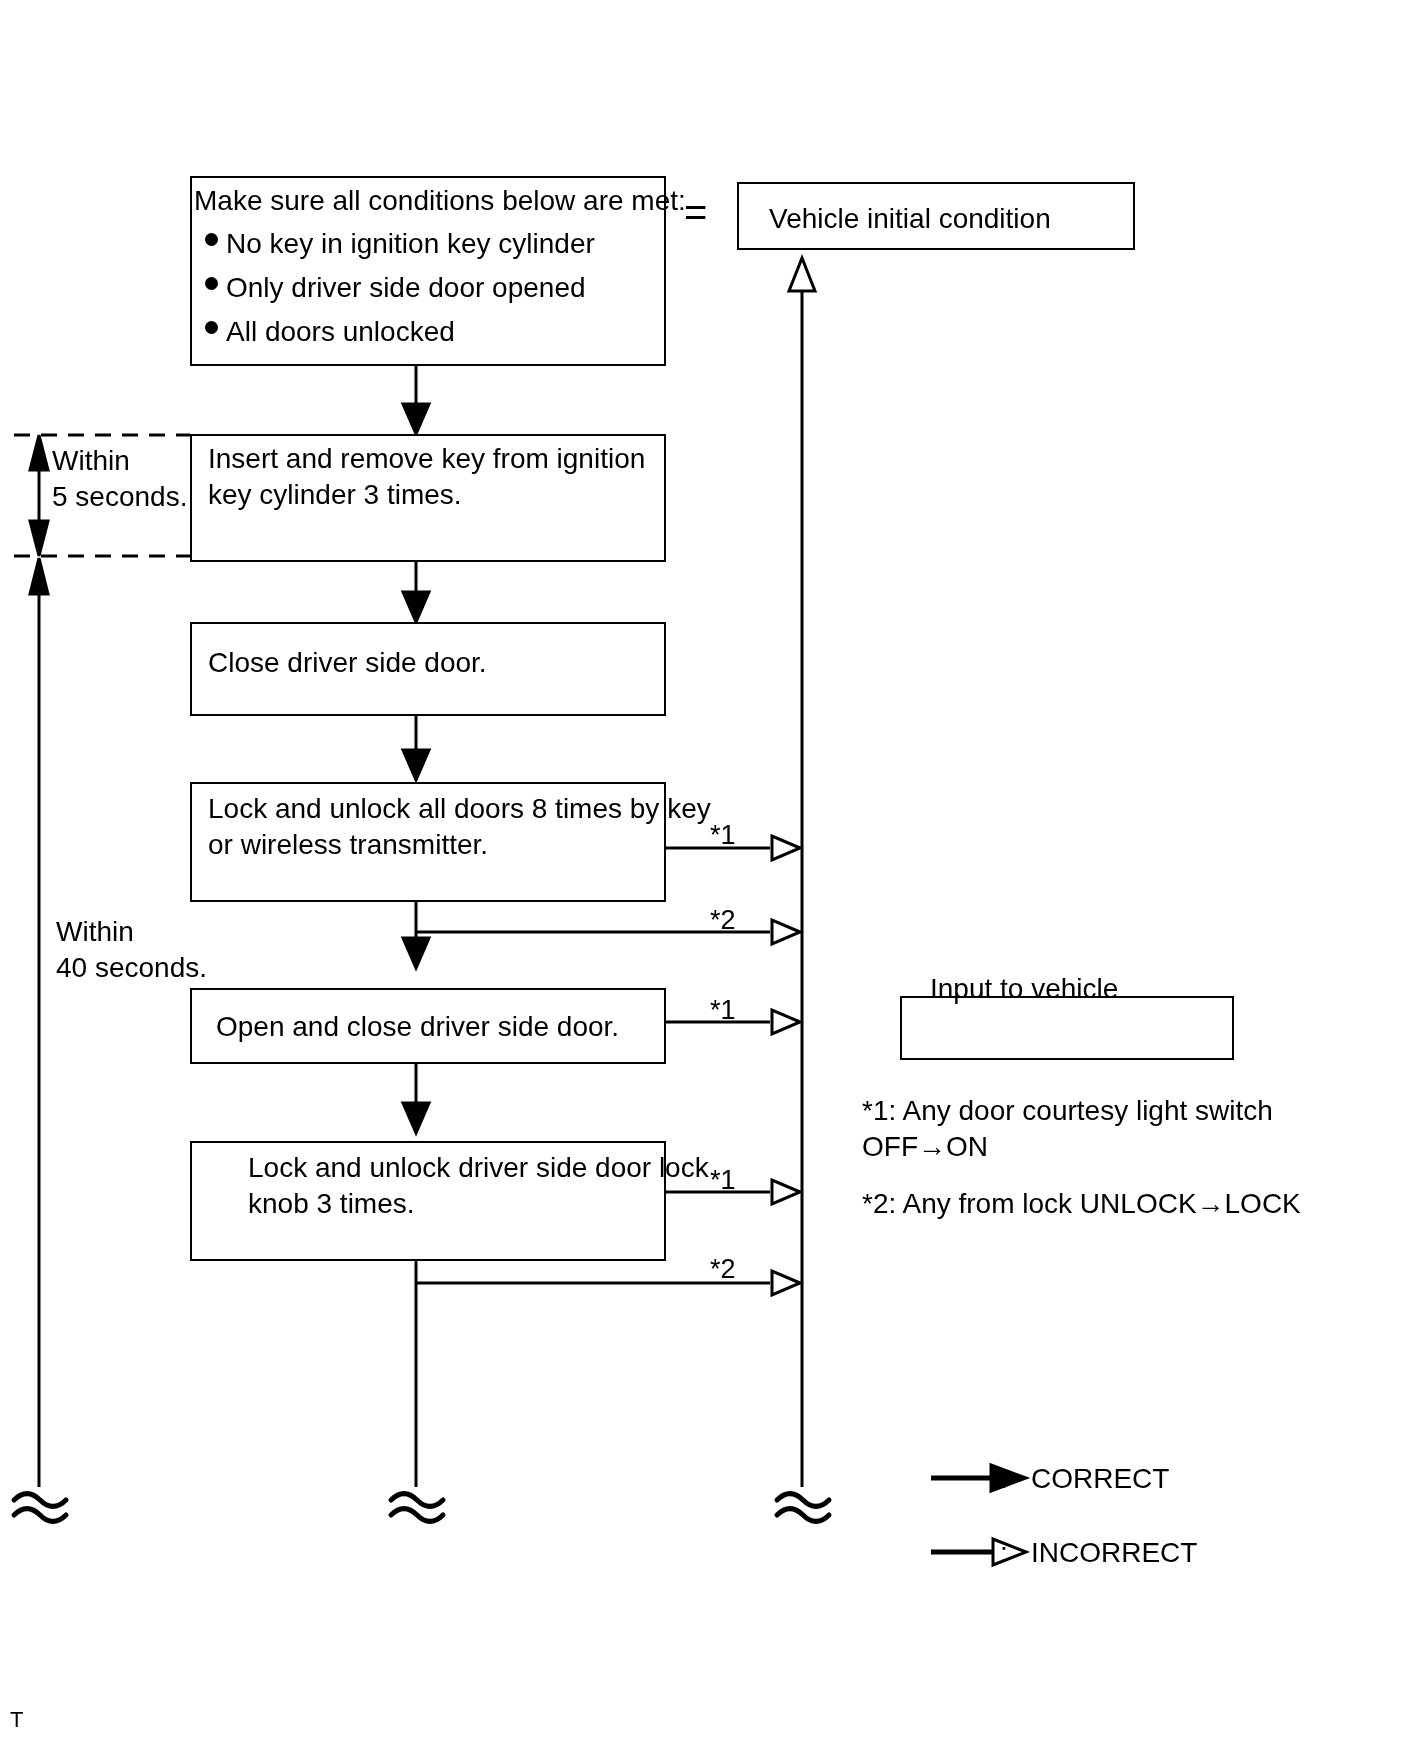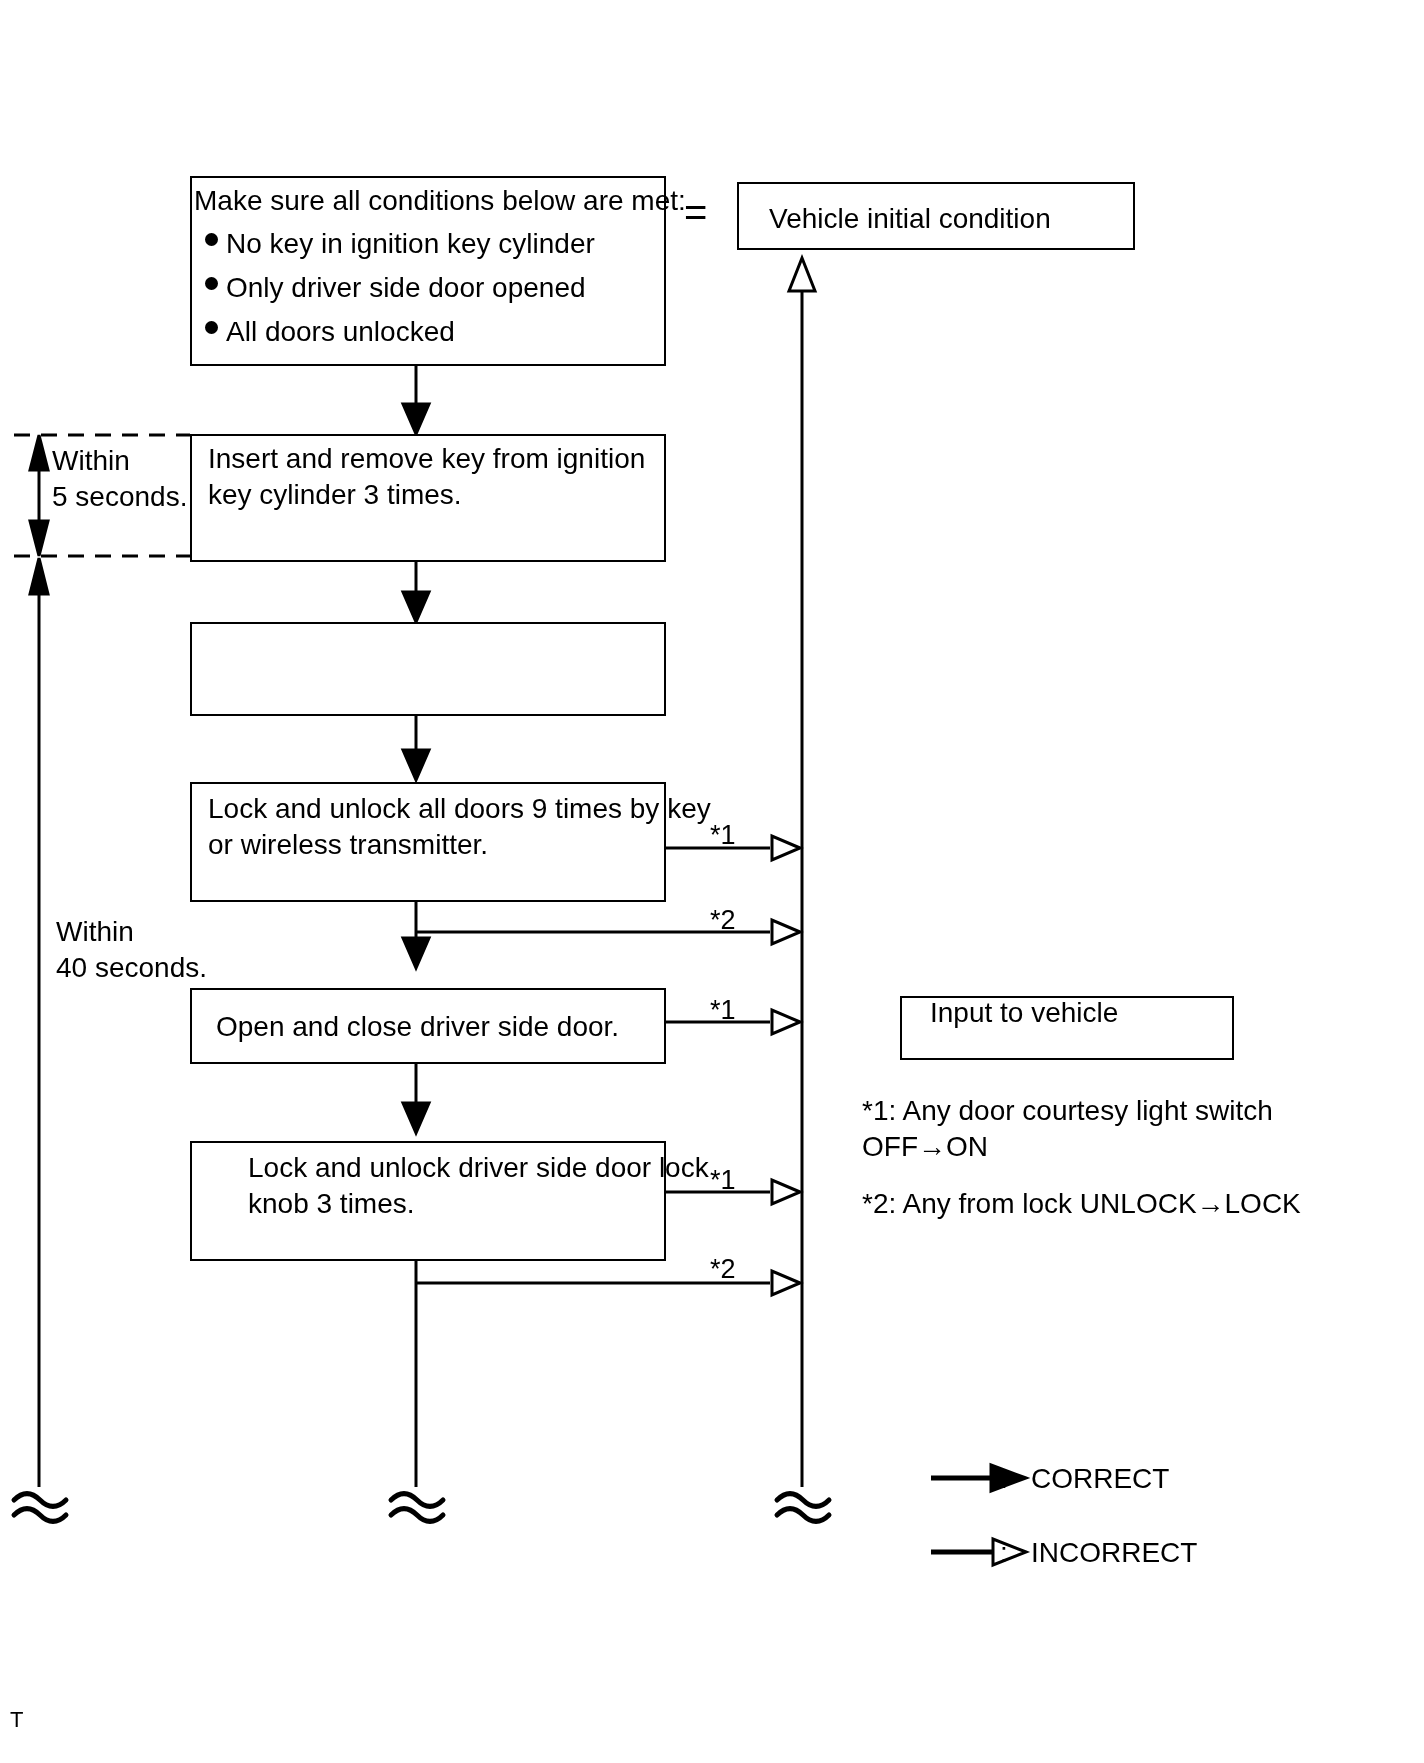--- a/index.html
+++ b/index.html
@@ -103,34 +103,35 @@
   <div class="txt" style="left:684px;top:186px;font-size:40px;font-weight:400;">=</div>
 
   <div class="box" style="left:737px;top:182px;width:398px;height:68px;"></div>
   <div class="txt s28" style="left:769px;top:201px;">Vehicle initial condition</div>
 
   <div class="box" style="left:190px;top:434px;width:476px;height:128px;"></div>
   <div class="txt s28" style="left:208px;top:441px;">Insert and remove key from ignition
 key cylinder 3 times.</div>
 
   <div class="box" style="left:190px;top:622px;width:476px;height:94px;"></div>
+  <div class="txt s28" style="left:208px;top:645px;">Close driver side door.</div>
 
   <div class="box" style="left:190px;top:782px;width:476px;height:120px;"></div>
-  <div class="txt s28" style="left:208px;top:791px;">Lock and unlock all doors 9 times by key
+  <div class="txt s28" style="left:208px;top:791px;">Lock and unlock all doors 8 times by key
 or wireless transmitter.</div>
 
   <div class="box" style="left:190px;top:988px;width:476px;height:76px;"></div>
   <div class="txt s28" style="left:208px;top:1009px;margin-left:8px;">Open and close driver side door.</div>
 
   <div class="box" style="left:190px;top:1141px;width:476px;height:120px;"></div>
   <div class="txt s28" style="left:208px;top:1150px;margin-left:40px;">Lock and unlock driver side door lock
 knob 3 times.</div>
 
   <div class="box" style="left:900px;top:996px;width:334px;height:64px;"></div>
-  <div class="txt s28" style="left:930px;top:995px;">Input to vehicle</div>
+  <div class="txt s28" style="left:930px;top:971px;">Input to vehicle</div>
 
   <div class="txt s28" style="left:52px;top:443px;">Within
 5 seconds.</div>
 
   <div class="txt s28" style="left:56px;top:914px;">Within
 40 seconds.</div>
 
   <div class="txt s27" style="left:710px;top:818px;">*1</div>
   <div class="txt s27" style="left:710px;top:903px;">*2</div>
   <div class="txt s27" style="left:710px;top:993px;">*1</div>

